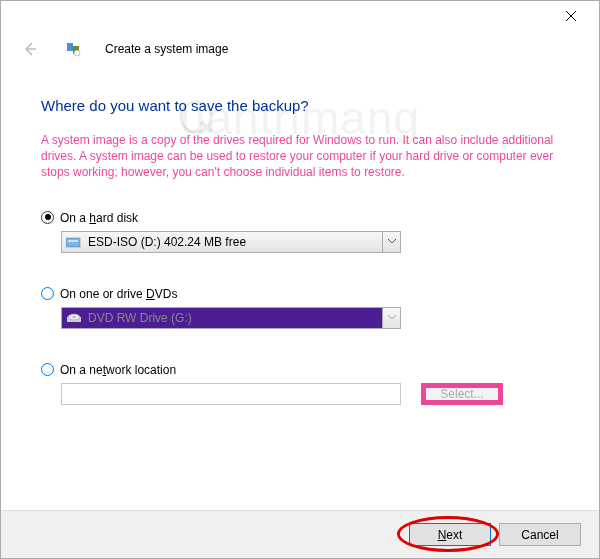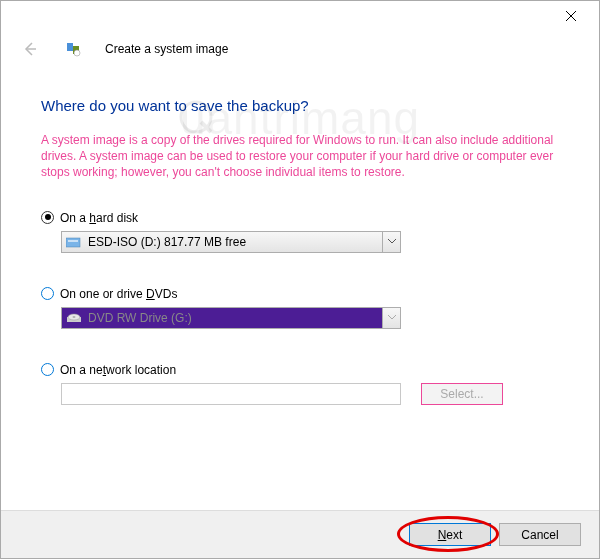--- a/index.html
+++ b/index.html
@@ -142,21 +142,21 @@
       display: inline-block;
       vertical-align: middle;
     }
     .select-button {
       display: inline-flex;
       align-items: center;
       justify-content: center;
       margin-left: 20px;
       width: 82px;
       height: 22px;
-      border: 1px solid #ec4899;
+      border: 5px solid #ec4899;
       background: #f3f3f3;
       color: #aaa;
       font-size: 12px;
       vertical-align: middle;
     }
     .network-row {
       display: flex;
       align-items: center;
       margin-left: 0;
     }
@@ -266,21 +266,21 @@
       <span class="radio checked"></span>
       <span class="radio-label"><span>On a </span><span class="ul">h</span><span>ard disk</span></span>
     </div>
     <div class="select-box">
       <span class="select-icon">
         <svg viewBox="0 0 16 14">
             <rect x="0" y="3" width="14" height="9" fill="#7ab4e8" stroke="#4a80b0" stroke-width="0.5"></rect>
             <rect x="2" y="5" width="10" height="2" fill="#fff" opacity="0.6"></rect>
           </svg>
       </span>
-      <span class="select-text">ESD-ISO (D:)  817.77 MB free</span>
+      <span class="select-text">ESD-ISO (D:)  402.24 MB free</span>
       <span class="select-arrow">
         <svg width="8" height="5" viewBox="0 0 8 5">
             <path d="M0 0 L4 4 L8 0" fill="none" stroke="#555" stroke-width="1"></path>
           </svg>
       </span>
     </div>
   </div>
 
   <div class="option-group">
     <div class="radio-row">

